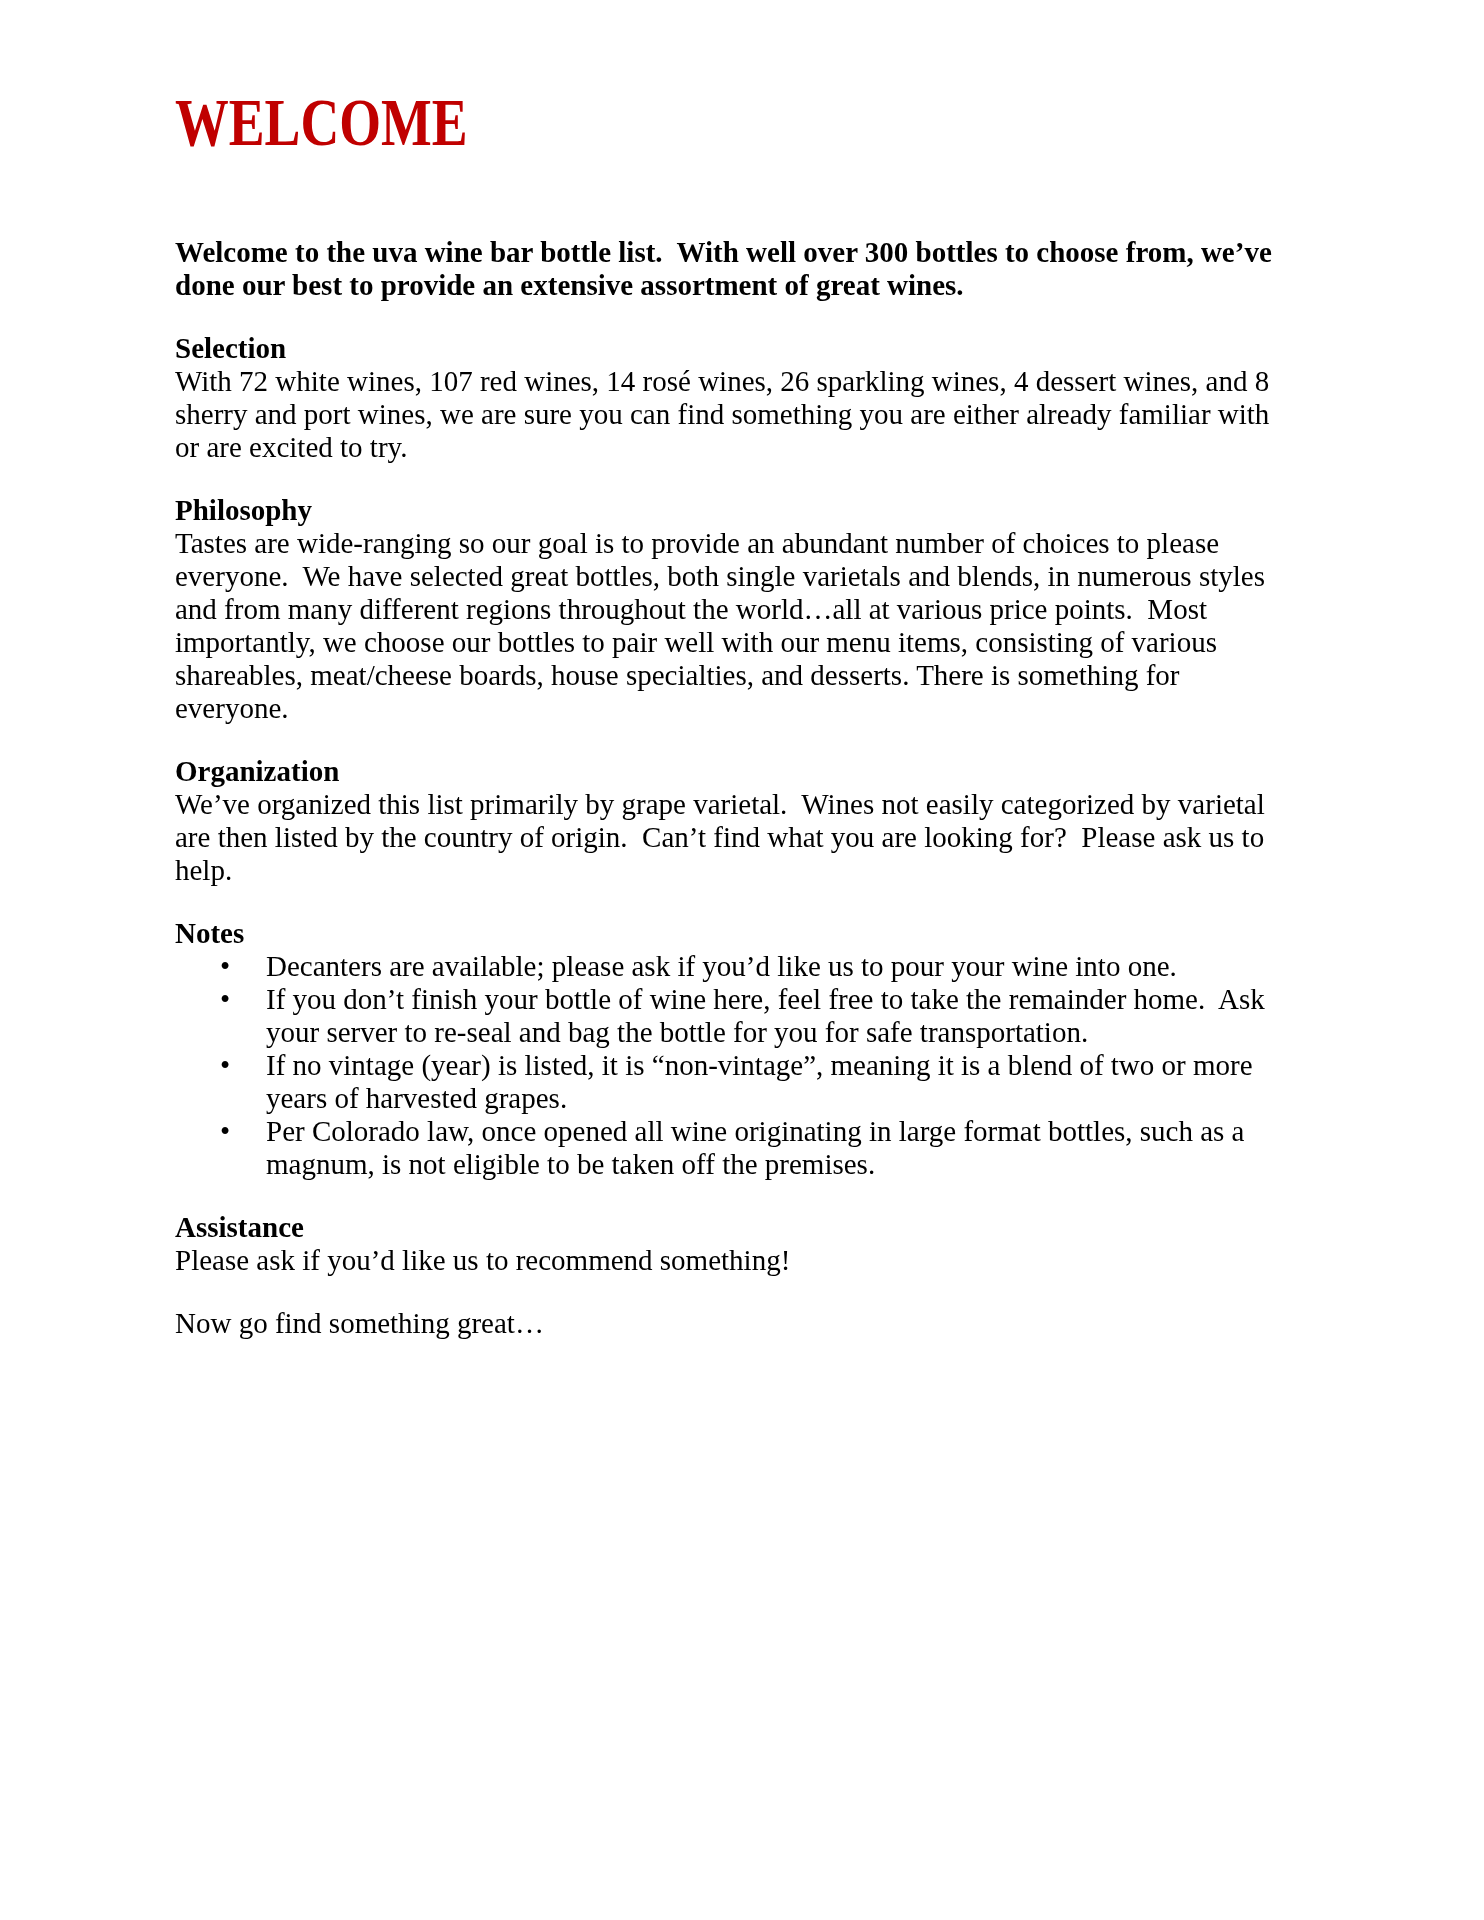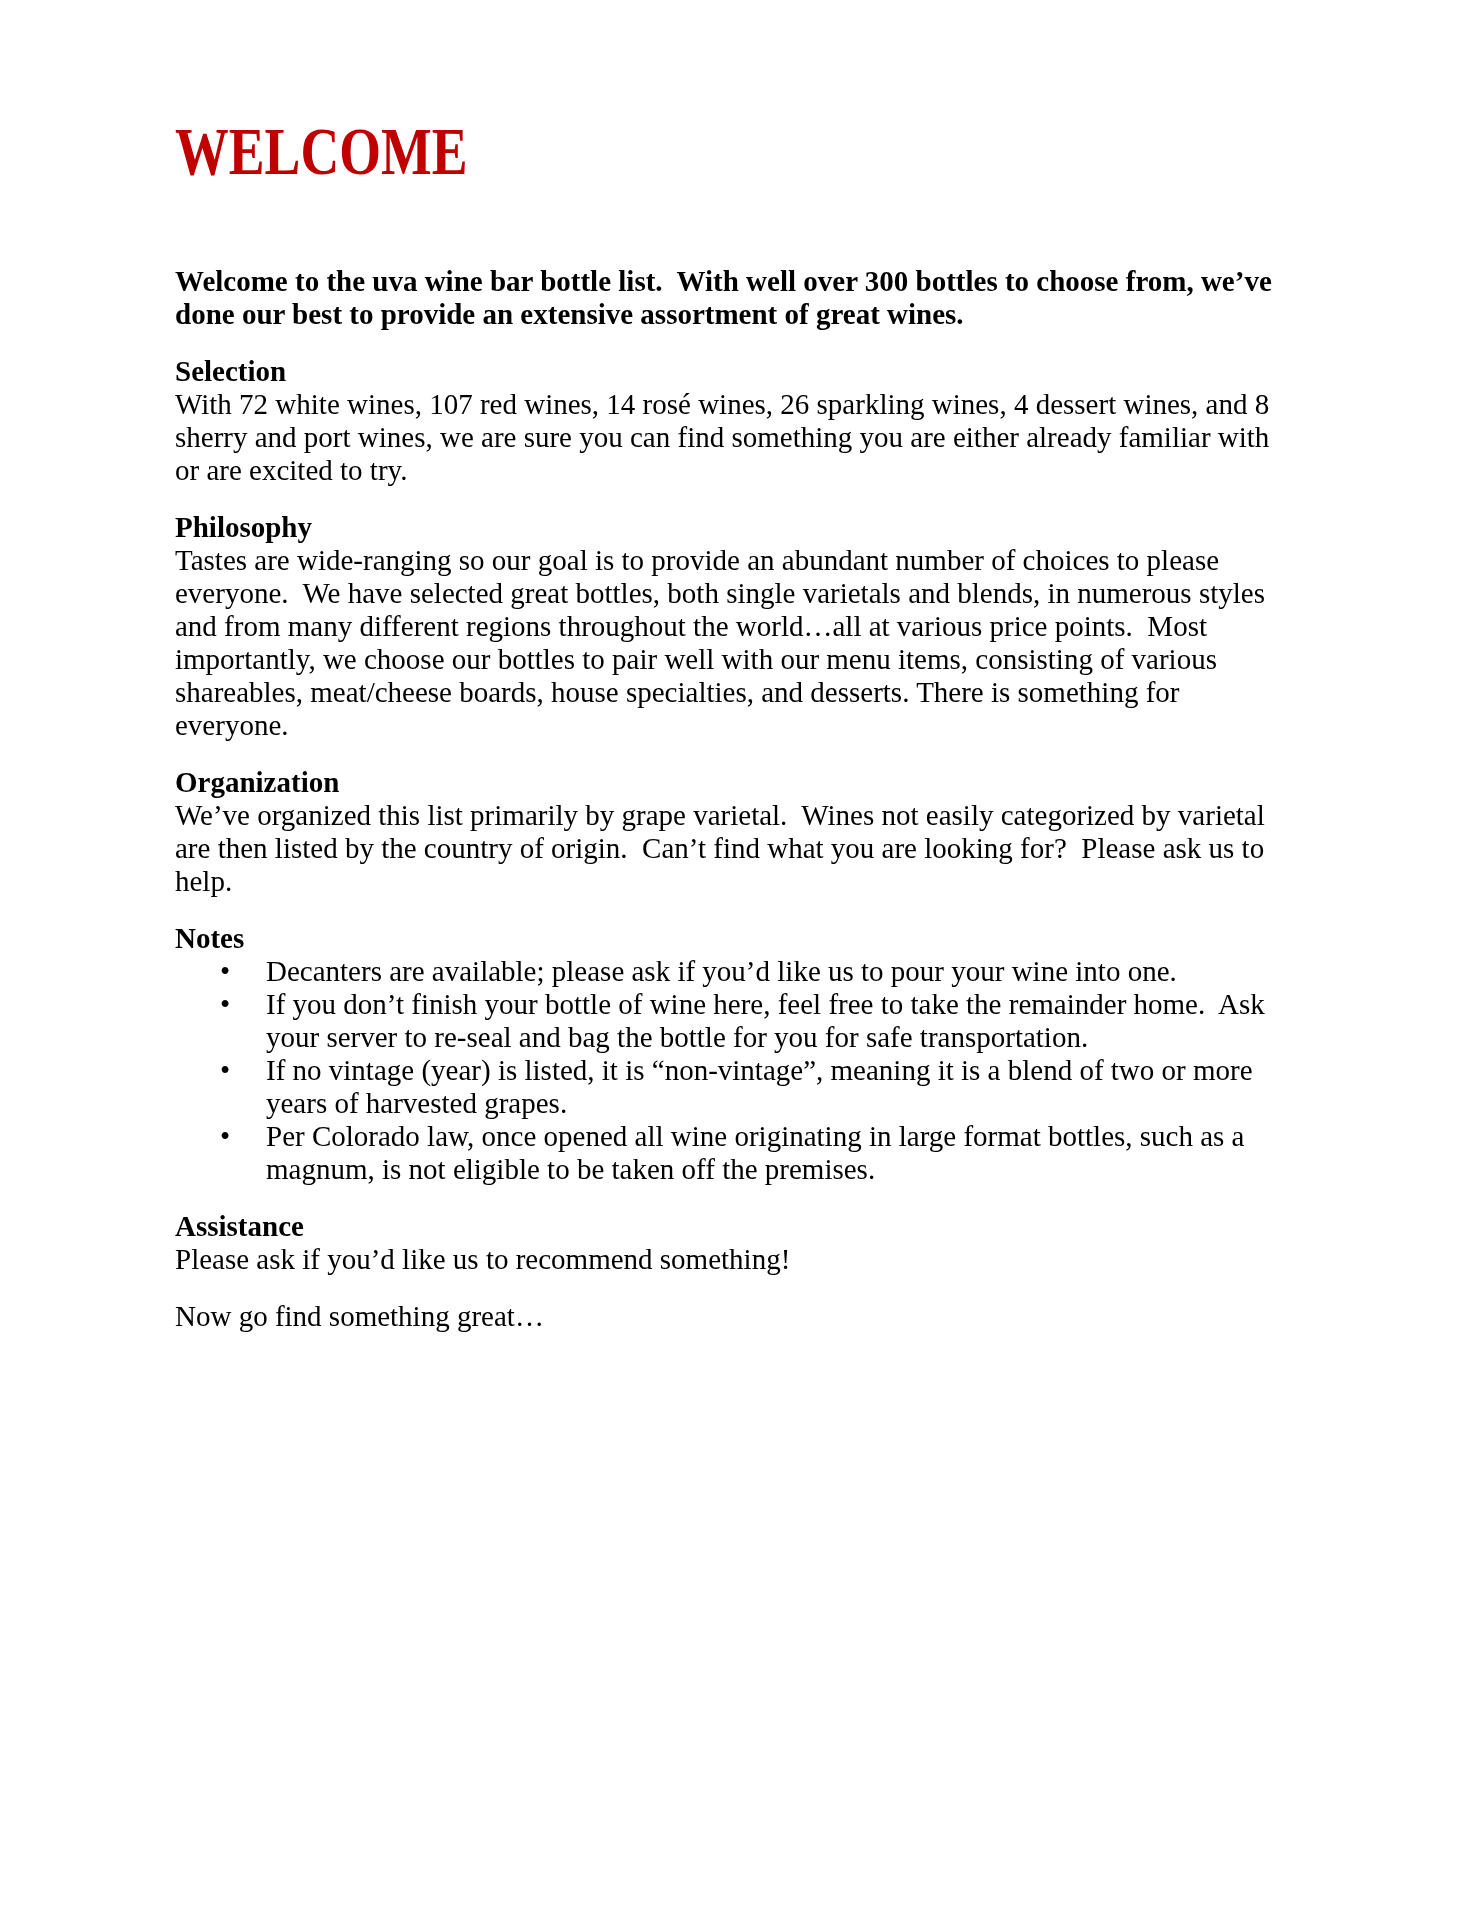--- a/index.html
+++ b/index.html
@@ -6,40 +6,40 @@
   body {
     width: 1484px;
     height: 1920px;
     background: #ffffff;
     overflow: hidden;
   }
   .page {
     box-sizing: border-box;
     width: 1484px;
     height: 1920px;
-    padding: 117px 184px 0 175px;
+    padding: 88px 184px 0 175px;
     font-family: "Liberation Serif", "DejaVu Serif", serif;
     font-size: 29px;
     line-height: 33px;
     color: #000000;
   }
   .doc-title {
     margin: 0 0 80px 0;
     font-size: 68px;
     line-height: 68px;
     font-weight: bold;
     color: #C00000;
     letter-spacing: 0;
     transform: scaleX(0.79);
     transform-origin: 0 50%;
     white-space: nowrap;
   }
   p { margin: 0; white-space: pre-wrap; }
   .intro { font-weight: bold; }
-  .section { margin-top: 24px; }
+  .section { margin-top: 30px; }
   .section-heading {
     margin: 0;
     font-size: 29px;
     line-height: 33px;
     font-weight: bold;
   }
   ul.notes-list {
     margin: 0;
     padding: 0 0 0 91px;
     list-style: none;

